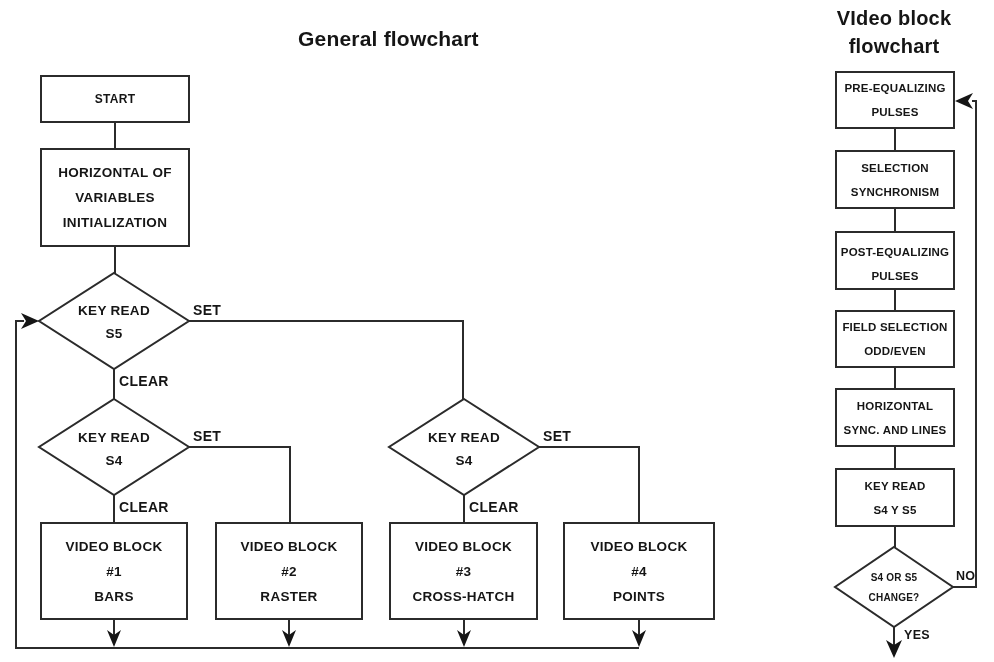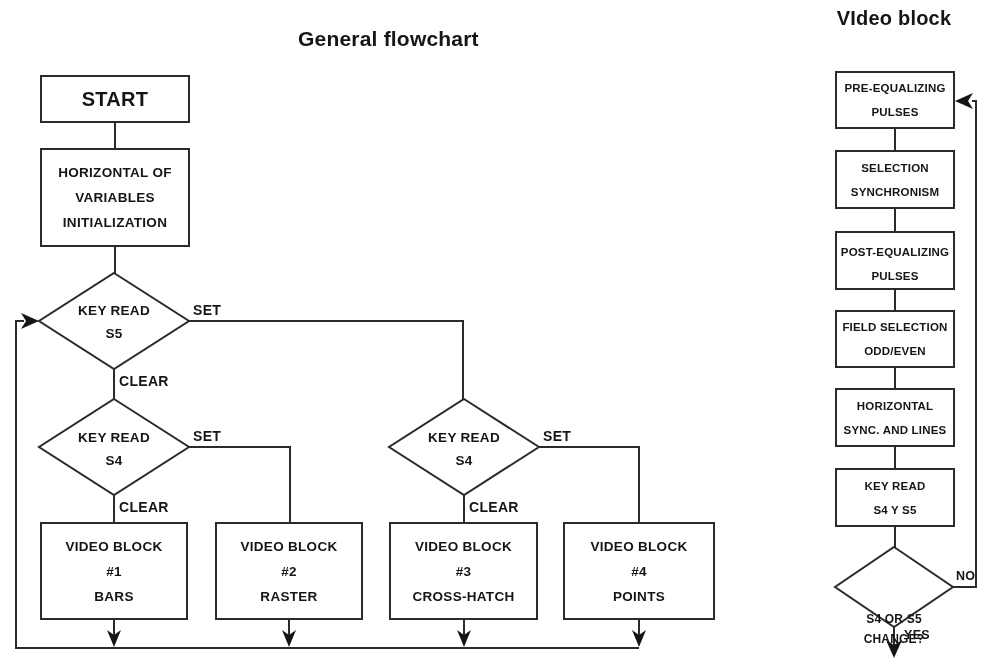--- a/index.html
+++ b/index.html
@@ -13,21 +13,21 @@
   .diamond{fill:#ffffff;stroke:#2b2b2b;stroke-width:2;}
   .box{
     position:absolute;box-sizing:border-box;border:2px solid #2b2b2b;background:#ffffff;
     display:flex;flex-direction:column;align-items:center;justify-content:center;
     text-align:center;font-weight:700;
   }
   .gen-box{font-size:13.5px;line-height:25px;letter-spacing:.3px;}
   .vb-box{font-size:11.5px;line-height:24px;letter-spacing:.2px;}
   .dtext{position:absolute;text-align:center;font-weight:700;}
   .gen-dtext{width:150px;font-size:13.5px;line-height:23px;letter-spacing:.3px;}
-  .vb-dtext{width:118px;font-size:12px;line-height:20px;letter-spacing:.2px;margin-top:41px;}
+  .vb-dtext{width:118px;font-size:10px;line-height:20px;letter-spacing:.2px;}
   .blabel{position:absolute;font-weight:700;font-size:14px;letter-spacing:.3px;}
   .blabel-sm{font-size:12.5px;}
   .title-general{
     position:absolute;left:298px;top:27px;width:252px;
     font-size:21px;font-weight:700;letter-spacing:.2px;
   }
   .title-vb{
     position:absolute;left:806px;top:4px;width:176px;text-align:center;
     font-size:20px;line-height:28px;font-weight:700;letter-spacing:.2px;
   }
@@ -77,23 +77,24 @@
       <polygon class="diamond" points="894,547 953,587 894,627 835,587"></polygon>
       <path class="head" d="
         M955 101 l18 -8 l-5 8 l5 8 Z
         M894 658 l-8 -18 l8 5 l8 -5 Z"></path>
     </g>
   </svg>
 
   <div class="title-general">General flowchart</div>
   <div class="title-vb">
     <div>VIdeo block</div>
+    <div>flowchart</div>
   </div>
 
-  <div class="box gen-box" style="left:40px;top:75px;width:150px;height:48px;font-size:20px;">
+  <div class="box gen-box" style="left:40px;top:75px;width:150px;height:48px;font-size:12px;">
     <div>START</div>
   </div>
 
   <div class="box gen-box" style="left:40px;top:148px;width:150px;height:99px;">
     <div>HORIZONTAL OF</div>
     <div>VARIABLES</div>
     <div>INITIALIZATION</div>
   </div>
 
   <div class="dtext gen-dtext" style="left:39px;top:299px;">

